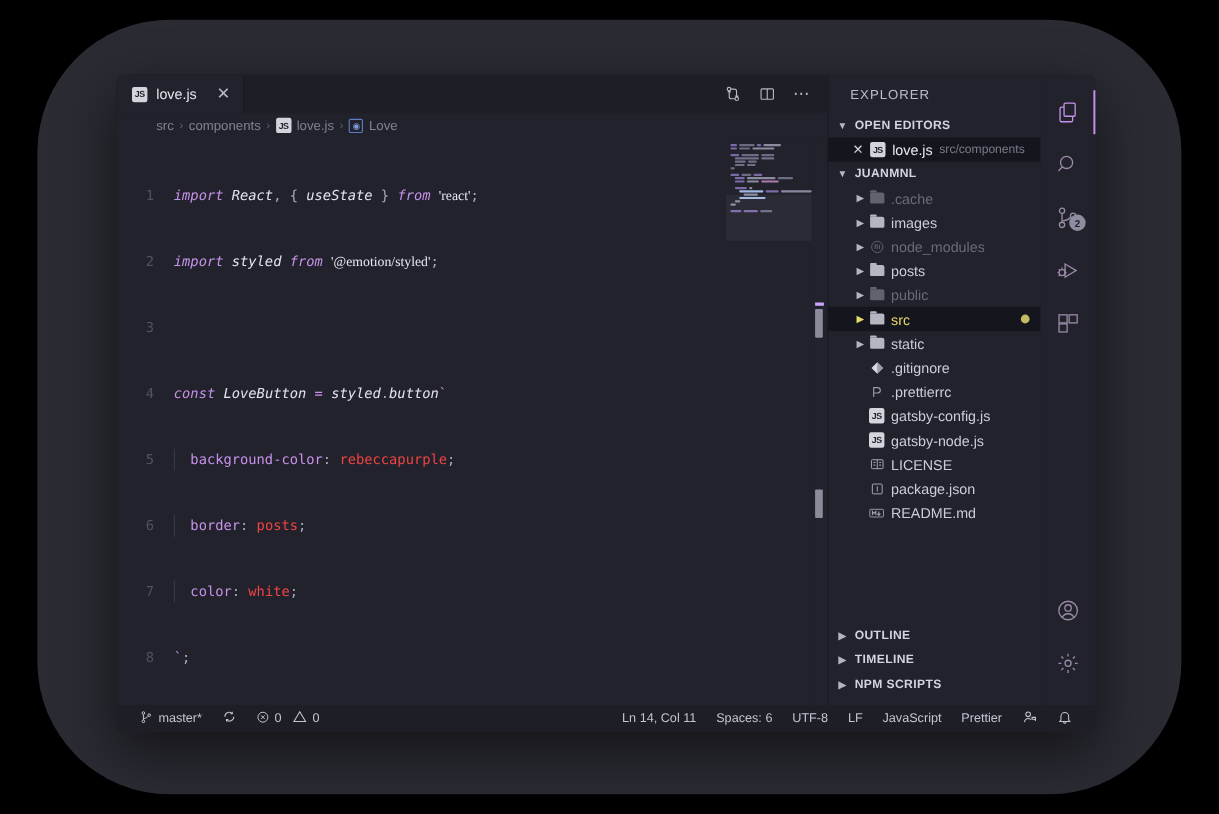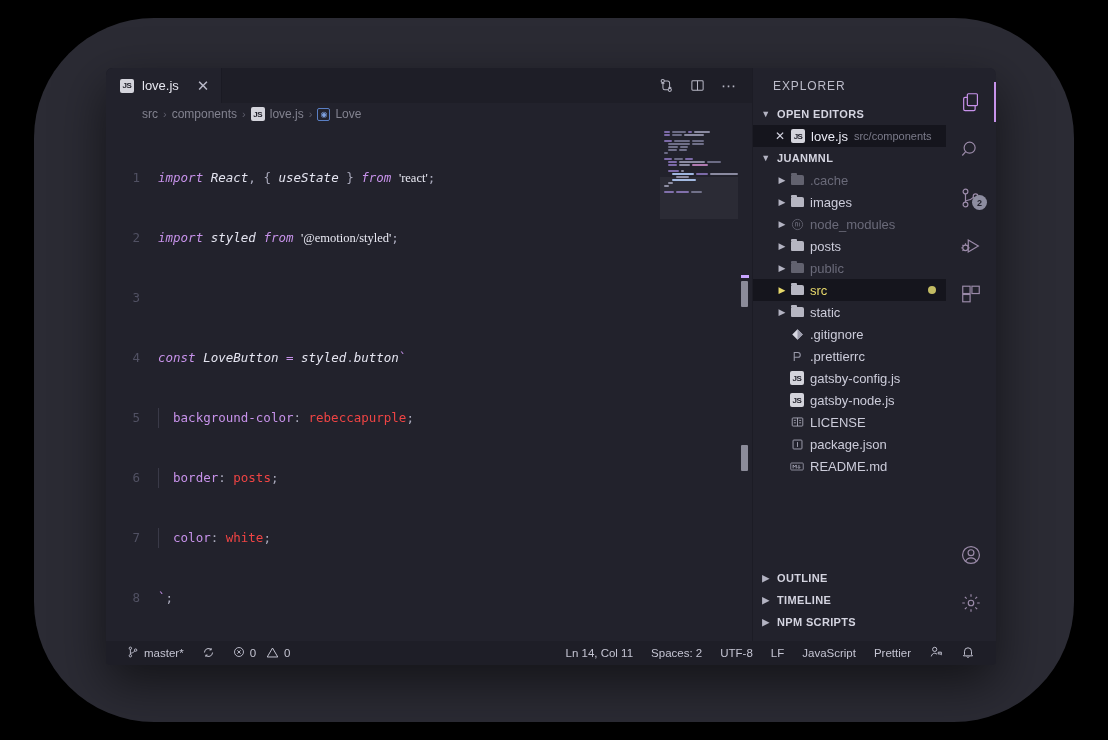--- a/index.html
+++ b/index.html
@@ -564,21 +564,21 @@
       <span style="margin-left:5px">
         <svg width="13" height="13" viewBox="0 0 16 16" fill="none" stroke="#c4c4d2" stroke-width="1.2">
           <path d="M8 2.5 14.5 13.5H1.5z"></path>
         </svg>
       </span>
       <span>0</span>
     </div>
 
     <div class="right">
       <div class="sitem">Ln 14, Col 11</div>
-      <div class="sitem">Spaces: 2</div>
+      <div class="sitem">Spaces: 6</div>
       <div class="sitem">UTF-8</div>
       <div class="sitem">LF</div>
       <div class="sitem">JavaScript</div>
       <div class="sitem">Prettier</div>
       <div class="sitem">
         <span>
           <svg width="14" height="14" viewBox="0 0 16 16" fill="none" stroke="#c4c4d2" stroke-width="1.1">
             <circle cx="6.5" cy="5" r="2.4"></circle>
               <path d="M2.6 13c.6-2.3 2.1-3.6 3.9-3.6 1 0 2 .4 2.7 1.2"></path>
             <path d="M10.5 8.2h3.6v3l-1.3-1h-2.3z"></path>

